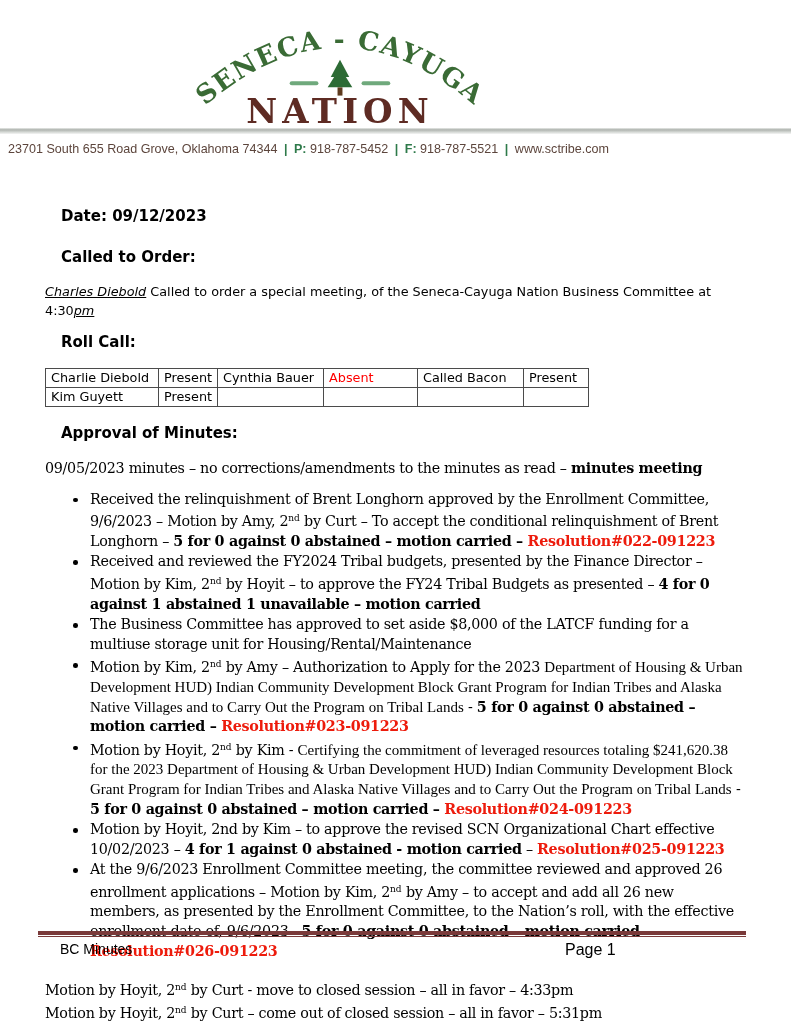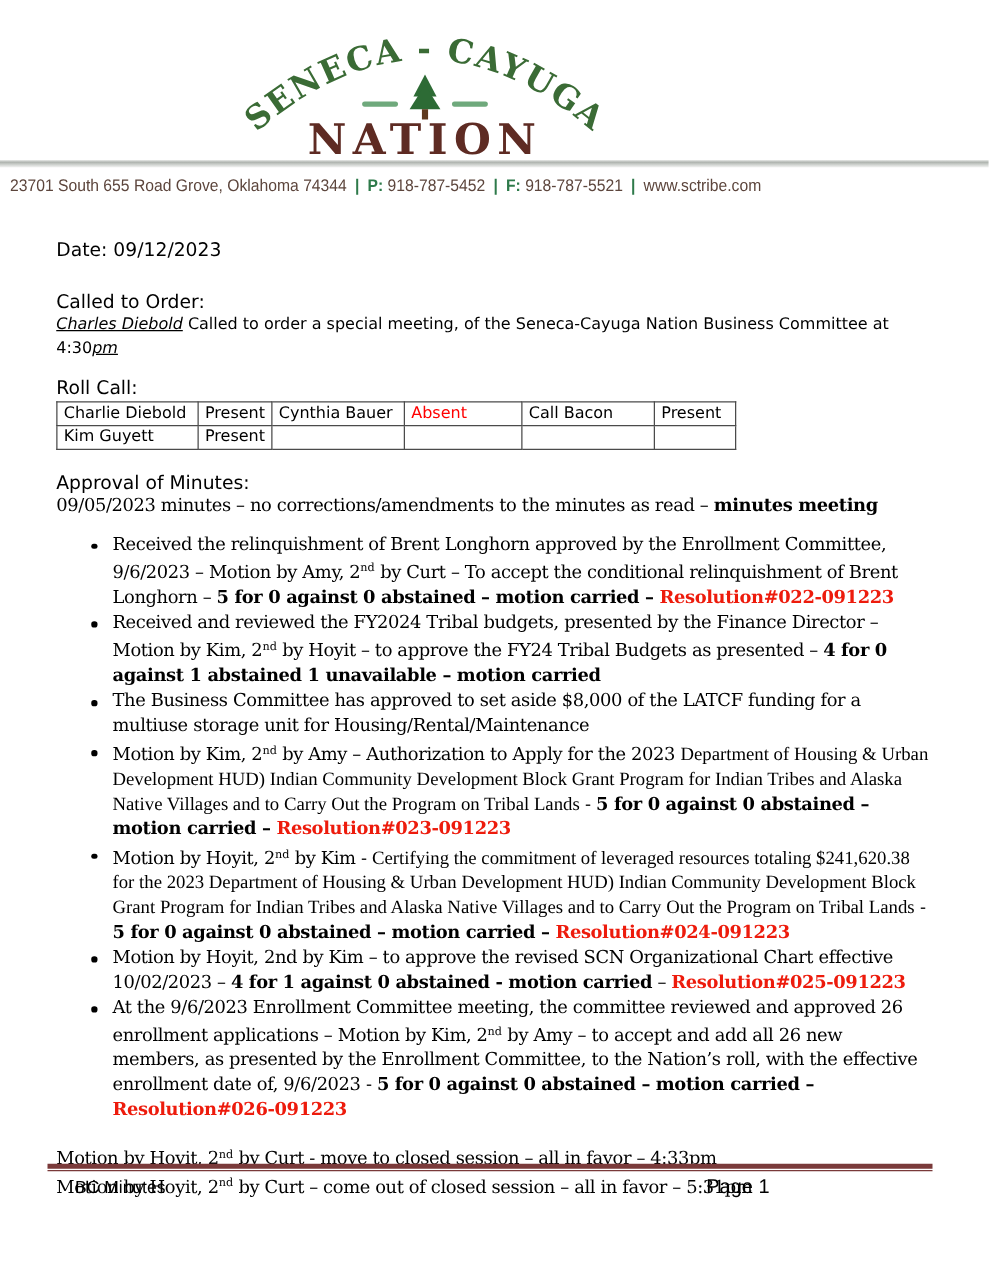--- a/index.html
+++ b/index.html
@@ -11,21 +11,21 @@
   .header-rule{position:absolute;top:128px;left:0;width:791px;height:6px;
     background:linear-gradient(to bottom,#e9ebe9 0%,#aeb3ae 30%,#c8ccc8 55%,#f4f5f4 100%);}
   .address{position:absolute;top:141px;left:8px;white-space:nowrap;
     font-family:"Liberation Sans",sans-serif;font-size:13.5px;color:#5c453c;
     transform:scaleX(0.93);transform-origin:0 0;}
   .address .glabel{color:#2e7a4a;font-weight:bold;}
   .address .pipe{color:#2e7a4a;margin:0 7px;font-weight:bold;}
 
   
   .content{position:absolute;left:45px;top:190px;width:701px;}
-  .h-sans{font-family:"DejaVu Sans",sans-serif;font-weight:normal;font-size:15px;line-height:20px;margin:0;}
+  .h-sans{font-family:"DejaVu Sans",sans-serif;font-weight:bold;font-size:15px;line-height:20px;margin:16px;}
   .p-sans{font-family:"DejaVu Sans",sans-serif;font-size:12.8px;line-height:18.5px;margin:0;}
   .date-line{margin-bottom:21px;}
   .mt12{margin-top:12px;} .mt16{margin-top:16px;}
 
   .serif{font-family:"DejaVu Serif",serif;font-size:14.3px;line-height:19.6px;letter-spacing:-0.3px;margin:0;}
   .seg.b{font-weight:700;}
   .seg.red{color:#ed1b0c;font-weight:700;}
   .seg.sup{font-size:9px;vertical-align:5px;letter-spacing:0;}
   .seg.alt{font-family:"Liberation Serif",serif;font-size:15px;letter-spacing:0;}
   .seg.ui{font-style:italic;text-decoration:underline;}
@@ -96,21 +96,21 @@
         <col style="width:94px">
           <col style="width:106px">
           <col style="width:65px">
       </colgroup>
       <tbody>
           <tr>
             <td>Charlie Diebold</td>
             <td>Present</td>
             <td>Cynthia Bauer</td>
             <td class="red-cell">Absent</td>
-            <td>Call Bacon</td>
+            <td>Called Bacon</td>
             <td>Present</td>
           </tr>
           <tr>
             <td>Kim Guyett</td>
             <td>Present</td>
             <td></td>
             <td></td>
             <td></td>
             <td></td>
           </tr>

